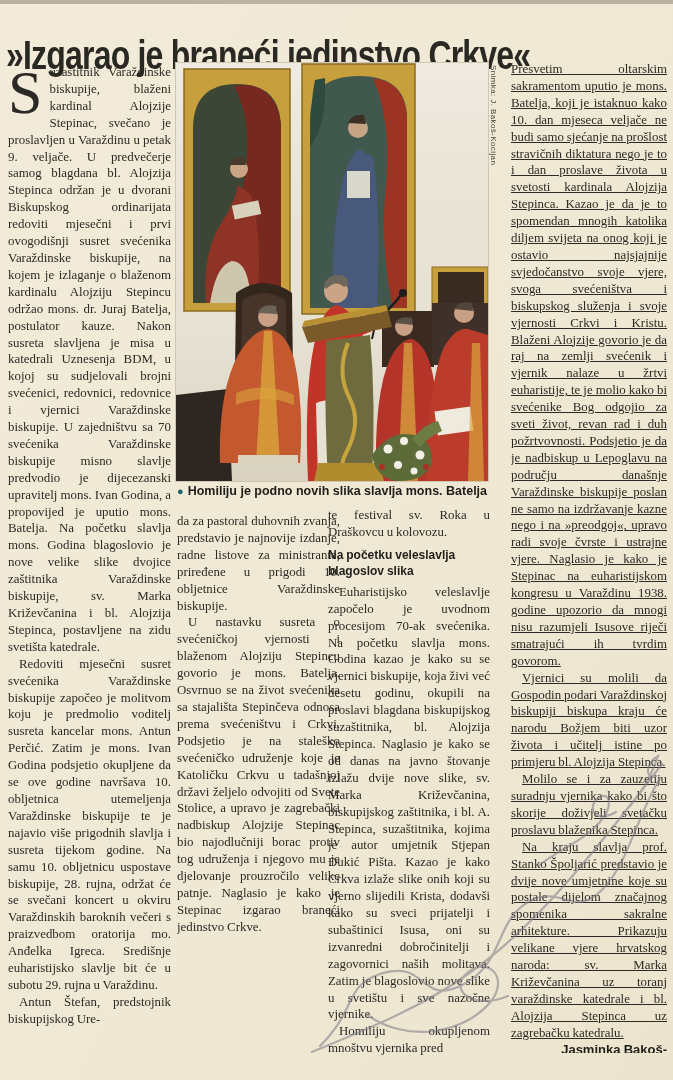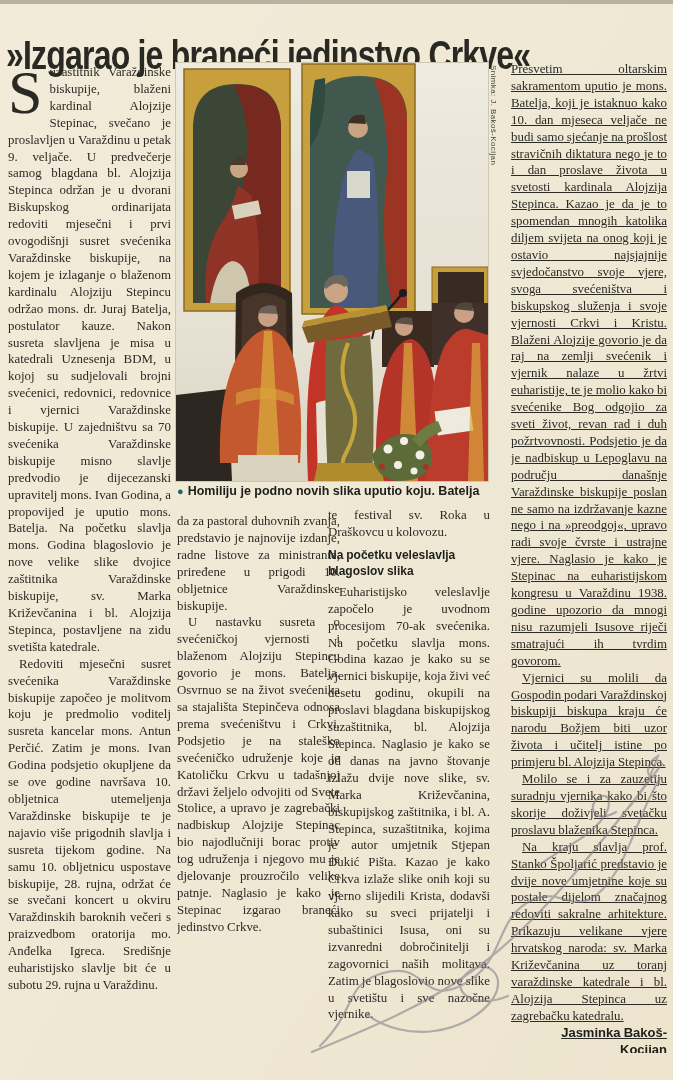--- a/index.html
+++ b/index.html
@@ -170,44 +170,46 @@
         <circle cx="238" cy="408" r="3.5" fill="#f2f0e6"></circle>
         <circle cx="206" cy="404" r="3" fill="#a83226"></circle>
         <circle cx="250" cy="404" r="3" fill="#a83226"></circle>
       </g>
     </svg>
   </div>
 
   <div class="photo-credit">Snimka: J. Bakoš-Kocijan</div>
 
   <div class="caption">
-    <span class="bullet">●</span><span>Homiliju je podno novih slika uputio koju. Batelja</span>
+    <span class="bullet">●</span><span>Homiliju je podno novih slika slavlja mons. Batelja</span>
   </div>
 
   <div class="col col1">
     <p class="noindent"><span class="dropcap">S</span><span>uzaštitnik Varaždinske biskupije, blaženi kardinal Alojzije Stepinac, svečano je proslavljen u Varaždinu u petak 9. veljače. U predvečerje samog blagdana bl. Alojzija Stepinca održan je u dvorani Biskupskog ordinarijata redoviti mjesečni i prvi ovogodišnji susret svećenika Varaždinske biskupije, na kojem je izlaganje o blaženom kardinalu Alojziju Stepincu održao mons. dr. Juraj Batelja, postulator kauze. Nakon susreta slavljena je misa u katedrali Uznesenja BDM, u kojoj su sudjelovali brojni svećenici, redovnici, redovnice i vjernici Varaždinske biskupije. U zajedništvu sa 70 svećenika Varaždinske biskupije misno slavlje predvodio je dijecezanski upravitelj mons. Ivan Godina, a propovijed je uputio mons. Batelja. Na početku slavlja mons. Godina blagoslovio je nove velike slike dvojice zaštitnika Varaždinske biskupije, sv. Marka Križevčanina i bl. Alojzija Stepinca, postavljene na zidu svetišta katedrale.</span></p>
     <p>Redoviti mjesečni susret svećenika Varaždinske biskupije započeo je molitvom koju je predmolio voditelj susreta kancelar mons. Antun Perčić. Zatim je mons. Ivan Godina podsjetio okupljene da se ove godine navršava 10. obljetnica utemeljenja Varaždinske biskupije te je najavio više prigodnih slavlja i susreta tijekom godine. Na samu 10. obljetnicu uspostave biskupije, 28. rujna, održat će se svečani koncert u okviru Varaždinskih baroknih večeri s praizvedbom oratorija mo. Anđelka Igreca. Središnje euharistijsko slavlje bit će u subotu 29. rujna u Varaždinu.</p>
+    <p>Antun Štefan, predstojnik biskupijskog Ure-</p>
   </div>
 
   <div class="col col2">
     <p class="noindent">da za pastoral duhovnih zvanja, predstavio je najnovije izdanje, radne listove za ministrante, priređene u prigodi 10. obljetnice Varaždinske biskupije.</p>
     <p>U nastavku susreta o svećeničkoj vjernosti i blaženom Alojziju Stepincu govorio je mons. Batelja. Osvrnuo se na život svećenika sa stajališta Stepinčeva odnosa prema svećeništvu i Crkvi. Podsjetio je na staleško svećeničko udruženje koje je Katoličku Crkvu u tadašnjoj državi željelo odvojiti od Svete Stolice, a upravo je zagrebački nadbiskup Alojzije Stepinac bio najodlučniji borac protiv tog udruženja i njegovo mu je djelovanje prouzročilo velike patnje. Naglasio je kako je Stepinac izgarao braneći jedinstvo Crkve.</p>
   </div>
 
   <div class="col col3">
     <p class="noindent">te festival sv. Roka u Draškovcu u kolovozu.</p>
     <h2 class="subhead">Na početku veleslavlja blagoslov slika</h2>
     <p>Euharistijsko veleslavlje započelo je uvodnom procesijom 70-ak svećenika. Na početku slavlja mons. Godina kazao je kako su se vjernici biskupije, koja živi već desetu godinu, okupili na proslavi blagdana biskupijskog suzaštitnika, bl. Alojzija Stepinca. Naglasio je kako se od danas na javno štovanje izlažu dvije nove slike, sv. Marka Križevčanina, biskupijskog zaštitnika, i bl. A. Stepinca, suzaštitnika, kojima je autor umjetnik Stjepan Đukić Pišta. Kazao je kako Crkva izlaže slike onih koji su vjerno slijedili Krista, dodavši kako su sveci prijatelji i subaštinici Isusa, oni su izvanredni dobročinitelji i zagovornici naših molitava. Zatim je blagoslovio nove slike u svetištu i sve nazočne vjernike.</p>
+    <p>Homiliju okupljenom mnoštvu vjernika pred</p>
   </div>
 
   <div class="col col4">
     <p class="noindent">Presvetim oltarskim sakramentom uputio je mons. Batelja, koji je istaknuo kako 10. dan mjeseca veljače ne budi samo sjećanje na prošlost stravičnih diktatura nego je to i dan proslave života u svetosti kardinala Alojzija Stepinca. Kazao je da je to spomendan mnogih katolika diljem svijeta na onog koji je ostavio najsjajnije svjedočanstvo svoje vjere, svoga svećeništva i biskupskog služenja i svoje vjernosti Crkvi i Kristu. Blaženi Alojzije govorio je da raj na zemlji svećenik i vjernik nalaze u žrtvi euharistije, te je molio kako bi svećenike Bog odgojio za sveti život, revan rad i duh požrtvovnosti. Podsjetio je da je nadbiskup u Lepoglavu na području današnje Varaždinske biskupije poslan ne samo na izdržavanje kazne nego i na »preodgoj«, upravo radi svoje čvrste i ustrajne vjere. Naglasio je kako je Stepinac na euharistijskom kongresu u Varaždinu 1938. godine upozorio da mnogi nisu razumjeli Isusove riječi smatrajući ih tvrdim govorom.</p>
     <p>Vjernici su molili da Gospodin podari Varaždinskoj biskupiji biskupa kraju će narodu Božjem biti uzor života i učitelj istine po primjeru bl. Alojzija Stepinca.</p>
     <p>Molilo se i za zauzetiju suradnju vjernika kako bi što skorije doživjeli svetačku proslavu blaženika Stepinca.</p>
-    <p>Na kraju slavlja prof. Stanko Špoljarić predstavio je dvije nove umjetnine koje su postale dijelom značajnog redoviti sakralne arhitekture. Prikazuju velikane vjere hrvatskog naroda: sv. Marka Križevčanina uz toranj varaždinske katedrale i bl. Alojzija Stepinca uz zagrebačku katedralu.</p>
+    <p>Na kraju slavlja prof. Stanko Špoljarić predstavio je dvije nove umjetnine koje su postale dijelom značajnog spomenika sakralne arhitekture. Prikazuju velikane vjere hrvatskog naroda: sv. Marka Križevčanina uz toranj varaždinske katedrale i bl. Alojzija Stepinca uz zagrebačku katedralu.</p>
     <p class="byline">Jasminka Bakoš-Kocijan</p>
   </div>
 
   <svg class="signature-overlay" viewBox="0 0 373 316">
     <g fill="none" stroke="#7d7a86" stroke-width="2.2" stroke-linecap="round">
       <path d="M12 306 C 70 282 120 262 168 228 C 232 184 292 110 362 18"></path>
       <path d="M20 300 C 58 262 44 240 80 228 C 128 212 120 262 164 238 C 206 216 194 172 232 154 C 264 140 272 172 302 144 C 328 118 336 72 360 32"></path>
       <path d="M66 268 C 106 298 166 288 192 254 C 210 228 184 210 166 228 C 148 246 176 264 208 250"></path>
       <path d="M238 120 C 258 104 282 96 300 76 C 314 60 310 44 298 52 C 286 62 296 78 316 66"></path>
       <path d="M330 60 C 344 44 352 28 358 10 C 346 16 344 34 356 30"></path>

